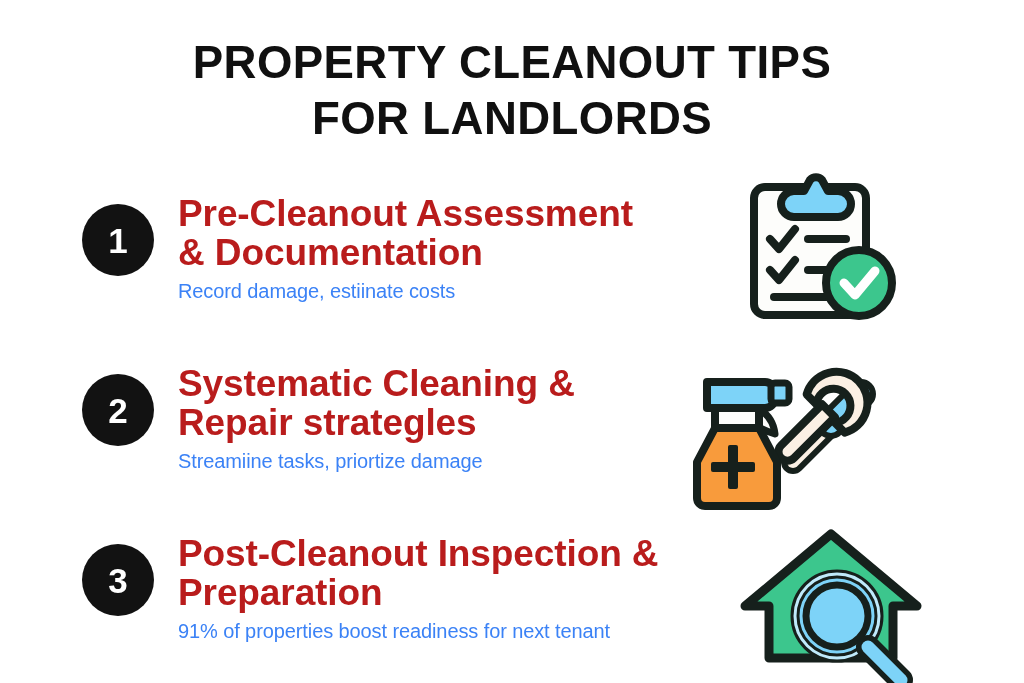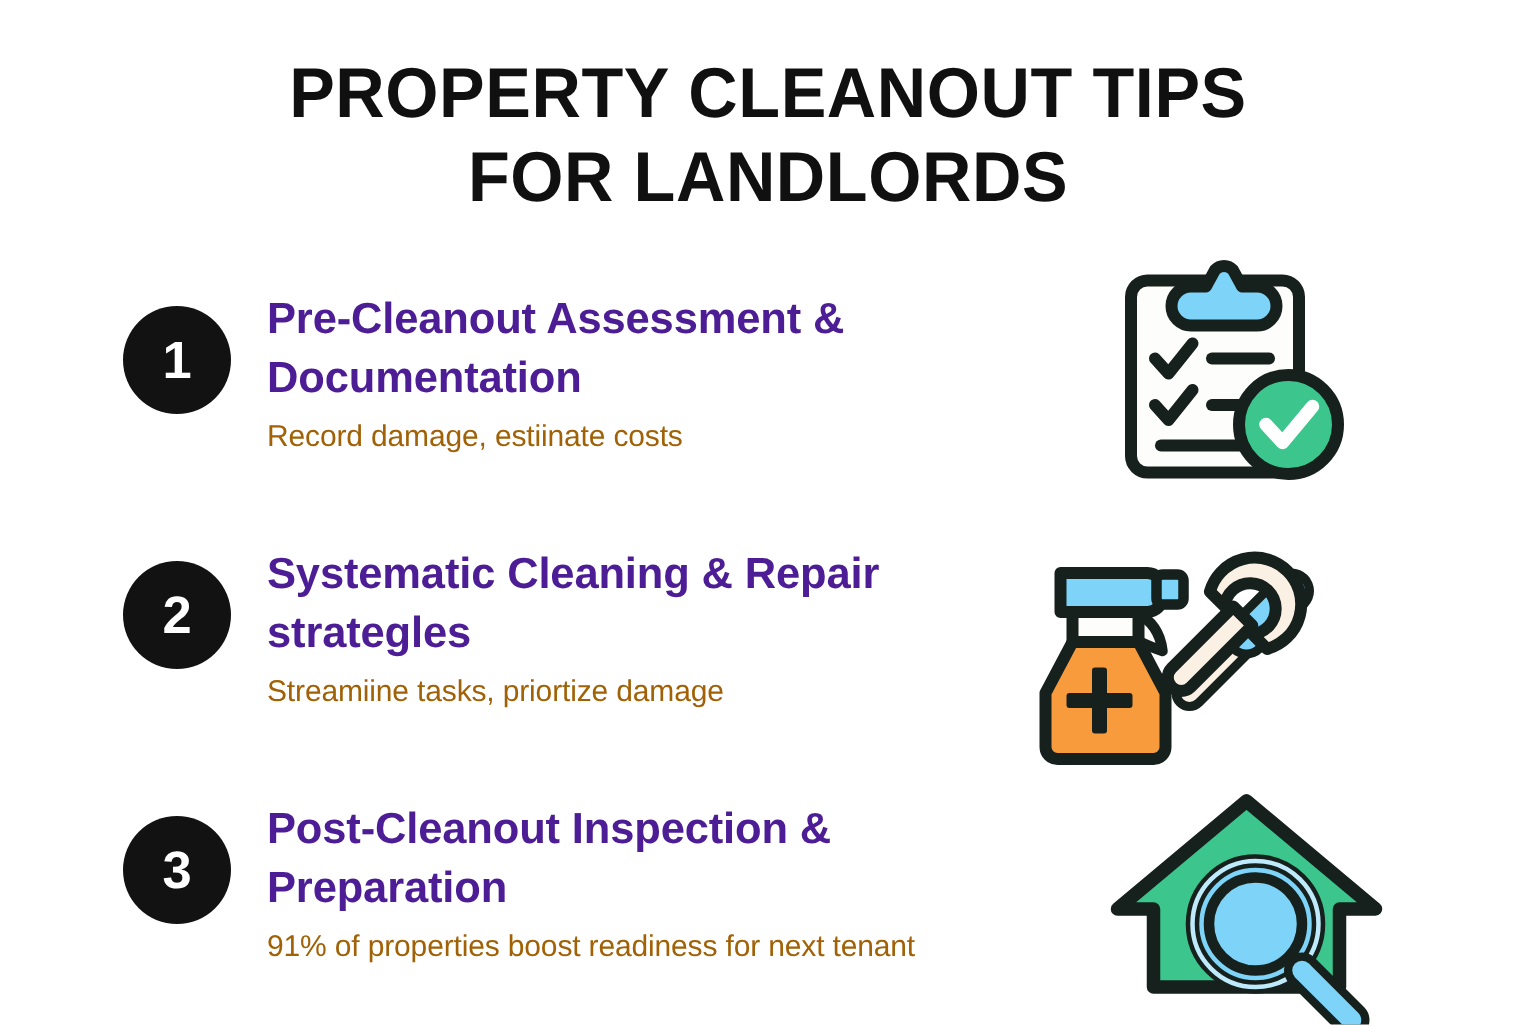--- a/index.html
+++ b/index.html
@@ -75,33 +75,33 @@
     line-height: 1;
   }
 
   .texts {
     position: absolute;
     left: 178px;
     top: 22px;
     width: 500px;
   }
   .heading {
-    font-size: 29px;
+    font-size: 37px;
     line-height: 39px;
     font-weight: 700;
-    color: #4c1d95;
+    color: #b91c1c;
     letter-spacing: -0.1px;
     max-width: 490px;
   }
   .subtitle {
     margin-top: 6px;
     font-size: 20px;
     line-height: 26px;
     font-weight: 400;
-    color: #a16207;
+    color: #3b82f6;
     letter-spacing: -0.1px;
     white-space: nowrap;
   }
 
   .icon-wrap {
     position: absolute;
     top: 0;
     display: flex;
     align-items: center;
     justify-content: center;

